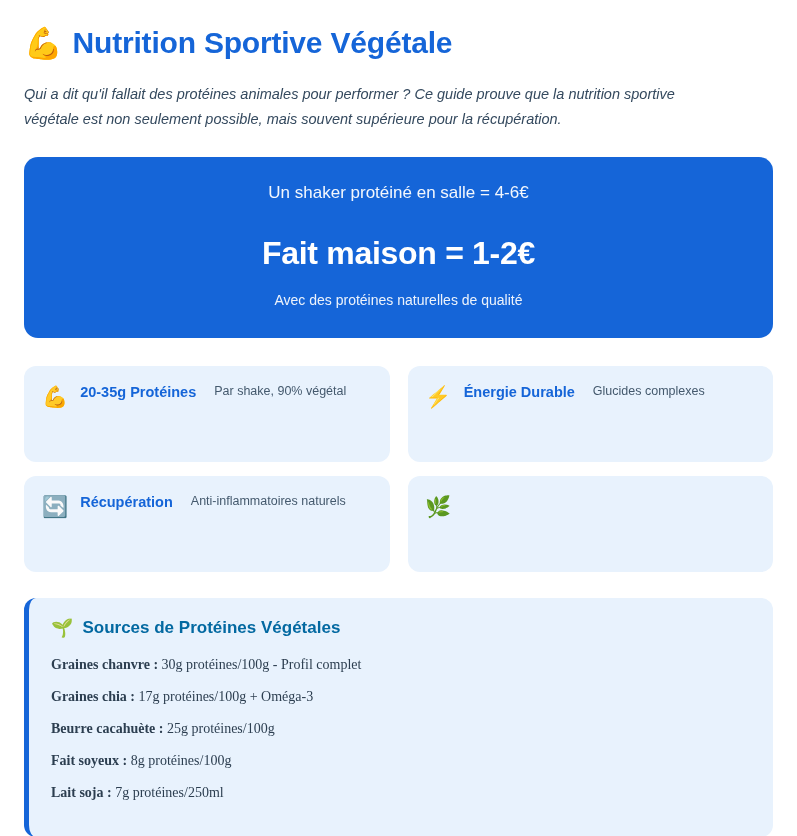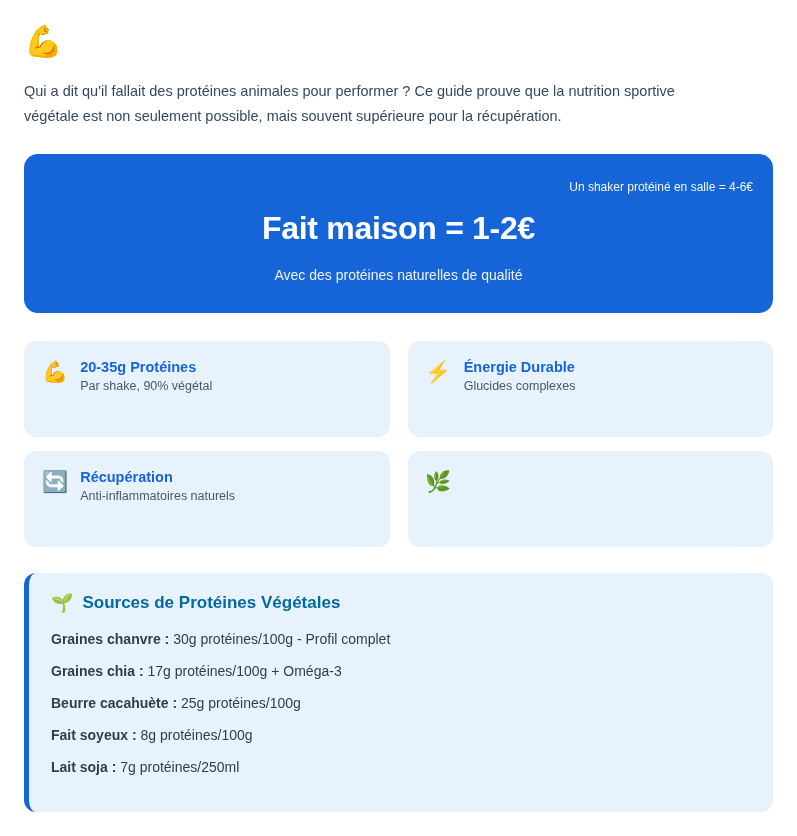--- a/index.html
+++ b/index.html
@@ -39,36 +39,36 @@
     letter-spacing: -0.2px;
   }
 
   
   .intro {
     font-size: 14.5px;
     line-height: 1.75;
     color: #34495e;
     max-width: 700px;
     margin: 0 0 24px 0;
+    font-style: italic;
   }
 
   
   .hero {
     background: #1565d8;
     border-radius: 14px;
     color: #ffffff;
     text-align: center;
     padding: 26px 20px 30px 20px;
     margin: 0 0 28px 0;
   }
   .hero-top {
-    font-size: 12px;
+    font-size: 17px;
     opacity: .95;
-    margin-bottom: 16px;
-    text-align: right;
+    margin-bottom: 32px;
   }
   .hero-main {
     font-size: 32px;
     font-weight: bold;
     letter-spacing: -0.3px;
     margin-bottom: 20px;
   }
   .hero-sub {
     font-size: 14px;
     opacity: .92;
@@ -91,22 +91,22 @@
     min-height: 58px;
   }
   .card-icon {
     font-size: 21px;
     line-height: 1.1;
     flex: 0 0 auto;
     margin-top: 1px;
   }
   .card-body {
     display: flex;
-    flex-direction: column;
-    gap: 4px;
+    flex-direction: row;
+    gap: 18px;
   }
   .card-title {
     font-size: 14.5px;
     font-weight: bold;
     color: #1565d8;
   }
   .card-desc {
     font-size: 12.5px;
     color: #44596d;
   }
@@ -129,33 +129,35 @@
   .sources-title {
     font-size: 17px;
     font-weight: bold;
     color: #0369a1;
   }
   .source-line {
     font-size: 14px;
     color: #2c3e50;
     margin-bottom: 11px;
     line-height: 1.5;
+    font-family: Liberation Serif, serif;
   }
   .source-line:last-child { margin-bottom: 8px; }
   .source-name {
     font-weight: bold;
   }
 </style>
 </head>
 <body>
 
 <div class="page">
 
   <div class="title-row">
     <span class="title-emoji">💪</span>
+    <span class="title-text">Nutrition Sportive Végétale</span>
   </div>
 
   <p class="intro">Qui a dit qu'il fallait des protéines animales pour performer ? Ce guide prouve que la nutrition sportive végétale est non seulement possible, mais souvent supérieure pour la récupération.</p>
 
   <div class="hero">
     <div class="hero-top">Un shaker protéiné en salle = 4-6€</div>
     <div class="hero-main">Fait maison = 1-2€</div>
     <div class="hero-sub">Avec des protéines naturelles de qualité</div>
   </div>
 

